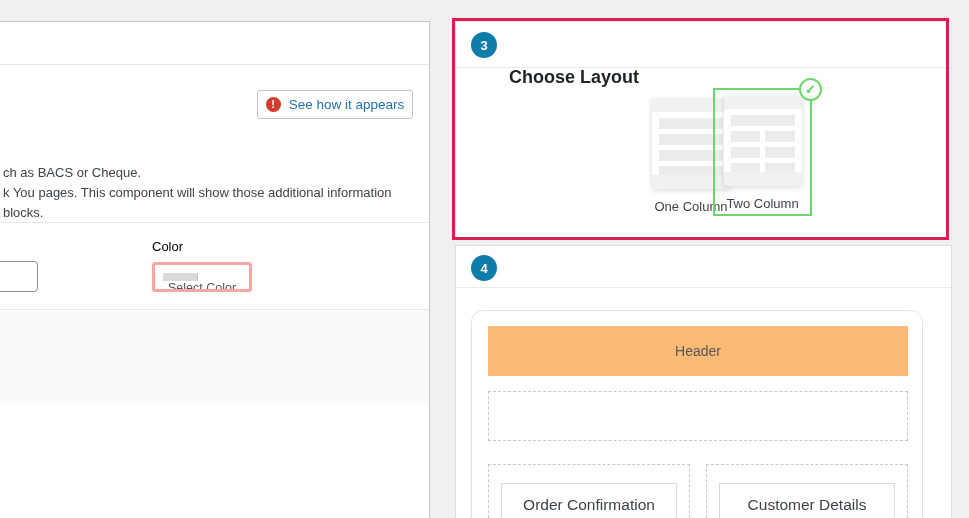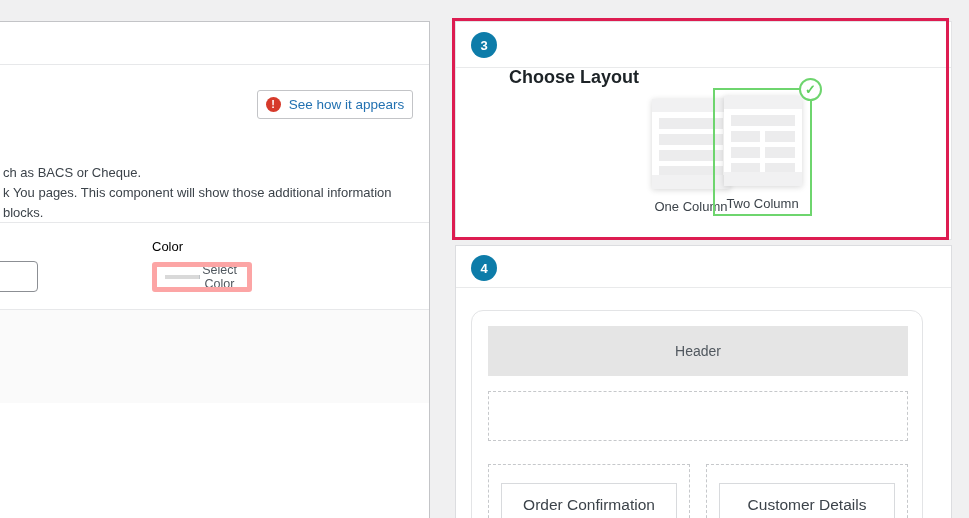--- a/index.html
+++ b/index.html
@@ -37,22 +37,22 @@
   .desc { position:absolute; left:82px; top:141px; width:430px; font-size:13px; line-height:20px; color:#3c434a; }
 
   .color-label { position:absolute; left:231px; top:217px; font-size:13px; color:#000000; }
   .partial-input {
     position:absolute; left:34px; top:239px; width:83px; height:31px;
     background:#fff; border:1px solid #8c8f94; border-radius:4px;
     font-size:13px; padding:0 8px; color:#3c434a;
   }
   .select-color-btn {
     position:absolute; left:231px; top:240px; width:100px; height:30px;
-    background:#fff; border:5px solid #fca5a5; border-radius:3px;
-    display:flex; overflow:hidden; cursor:pointer; padding:8px;
+    background:#fff; border:3px solid #fca5a5; border-radius:3px;
+    display:flex; overflow:hidden; cursor:pointer; padding:8px;flex-direction:column;
   }
   .scb-swatch { width:35px; height:100%; background:#d9d9d9; border-right:1px solid #bfc3c7; flex:0 0 auto; }
   .scb-label { flex:1; display:flex; align-items:center; justify-content:center; font-size:12.5px; color:#50575e; }
 
   
   .section-card { position:absolute; left:455px; width:497px; background:#fff; border:1px solid #dcdde0; }
   .section3 { top:21px; height:219px; border-color:#e3e4e6; }
   .section4 { top:245px; height:300px; }
 
   .sec-header { position:relative; height:46px; border-bottom:1px solid #e9eaeb; }
@@ -92,21 +92,21 @@
     color:#5fcf5f; font-size:13px; font-weight:bold; line-height:19px; text-align:center;
   }
 
   
   .preview {
     position:absolute; left:15px; top:64px; width:452px; height:235px;
     background:#fff; border:1px solid #e3e4e6; border-radius:12px; overflow:hidden;
   }
   .header-block {
     position:absolute; left:16px; top:15px; width:420px; height:50px;
-    background:#e5e5e5; display:flex; align-items:center; justify-content:center;
+    background:#fdba74; display:flex; align-items:center; justify-content:center;
     font-size:14px; color:#50575e;
   }
   .dashed-empty {
     position:absolute; left:16px; top:80px; width:420px; height:50px;
     border:1px dashed #c6c8cb;
   }
   .cells { position:absolute; left:16px; top:153px; width:420px; height:90px; display:flex; gap:16px; }
   .cell { flex:1; border:1px dashed #c6c8cb; position:relative; }
   .component-card {
     margin:18px 12px 0; height:70px; background:#fff; border:1px solid #d8dadd;

